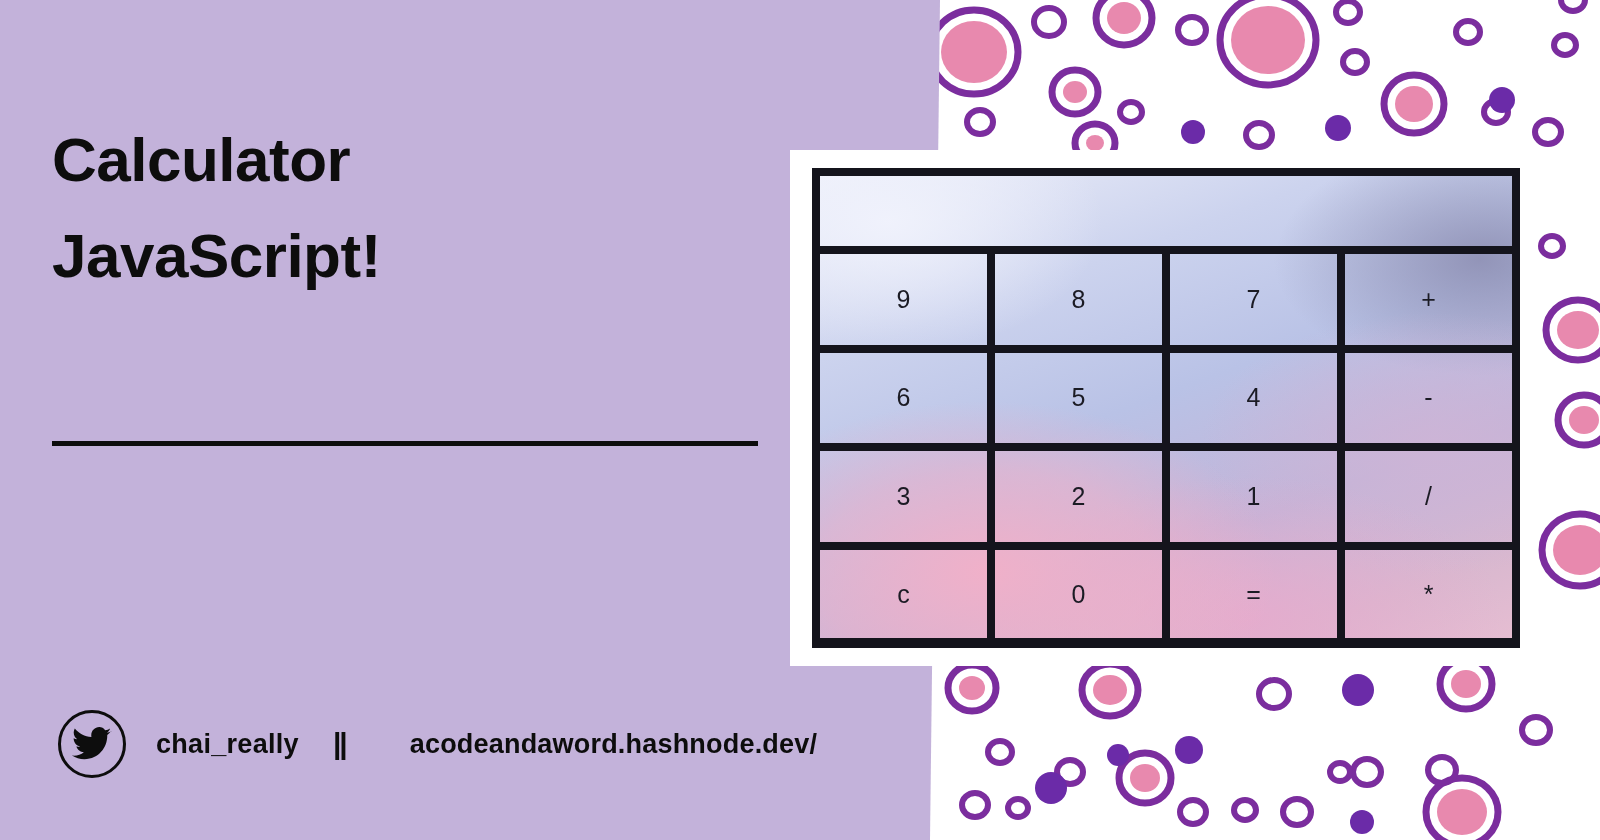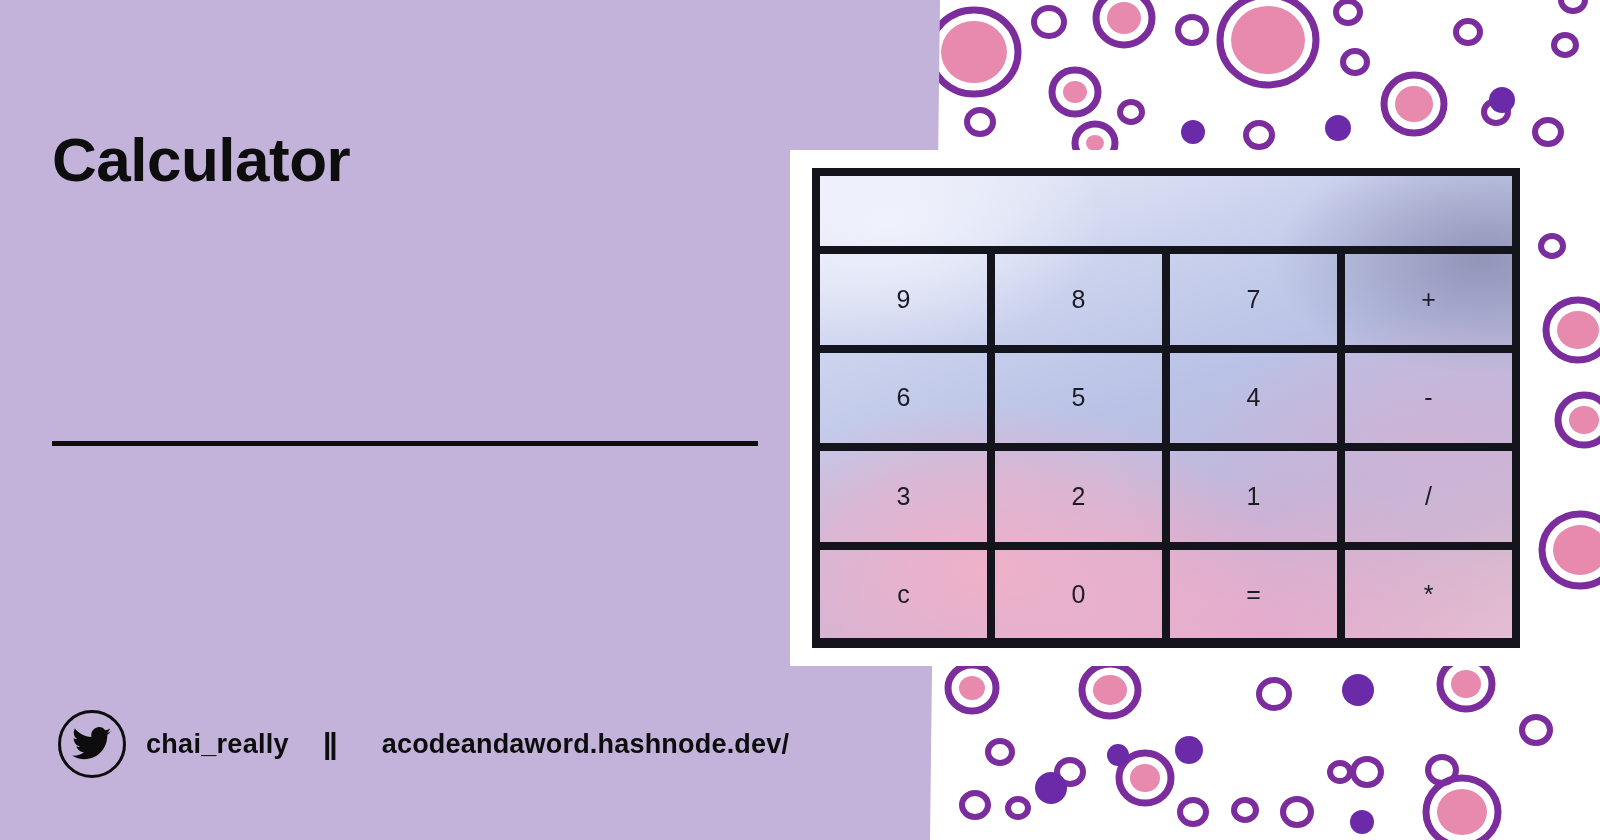--- a/index.html
+++ b/index.html
@@ -100,40 +100,40 @@
     border: 3px solid #0d0d0d;
     border-radius: 50%;
     display: flex;
     align-items: center;
     justify-content: center;
     flex: 0 0 auto;
   }
   .twitter-badge svg { display: block; }
 
   .handle {
-    margin-left: 20px;
+    margin-left: 30px;
     font-size: 27px;
     font-weight: 700;
     color: #0d0d0d;
     letter-spacing: 0.3px;
   }
 
   .sep {
     margin: 0 28px 0 34px;
     font-size: 30px;
     font-weight: 700;
     color: #0d0d0d;
     letter-spacing: -2px;
   }
 
   .browser-icon { width: 76px; height: 88px; flex: 0 0 auto; }
   .browser-icon svg { display: block; }
 
   .site {
-    margin-left: 18px;
+    margin-left: 36px;
     font-size: 27px;
     font-weight: 700;
     color: #0d0d0d;
     letter-spacing: 0.2px;
   }
 
   
   #calc-card {
     position: absolute;
     left: 790px;
@@ -306,20 +306,21 @@
         <ellipse cx="1362" cy="822" rx="12" ry="12" fill="#6B2BA8"></ellipse>
         <ellipse cx="1118" cy="755" rx="11" ry="11" fill="#6B2BA8"></ellipse>
       </g>
   </svg>
 
   <div id="left-panel">
     <div class="panel-inner">
 
       <h1 id="headline">
         <span class="hl-line">Calculator</span>
+        <span class="hl-line">JavaScript!</span>
       </h1>
 
       <div id="divider"></div>
 
 
       <div id="footer">
 
         <div class="fi">
           <span class="twitter-badge">
             <svg width="40" height="34" viewBox="0 0 40 34">

